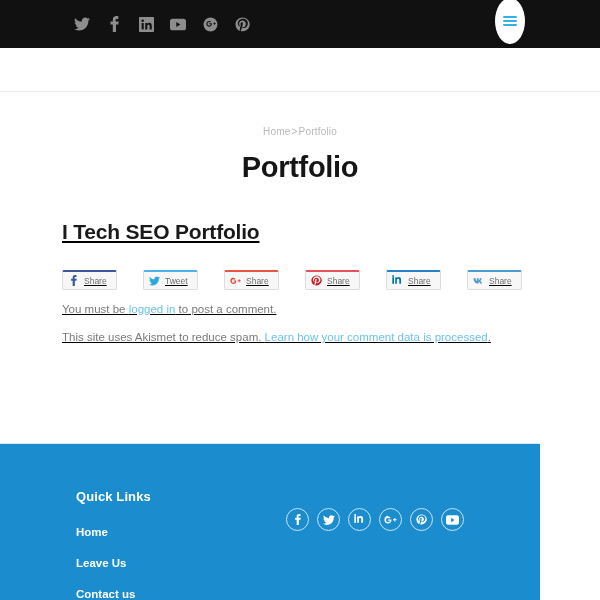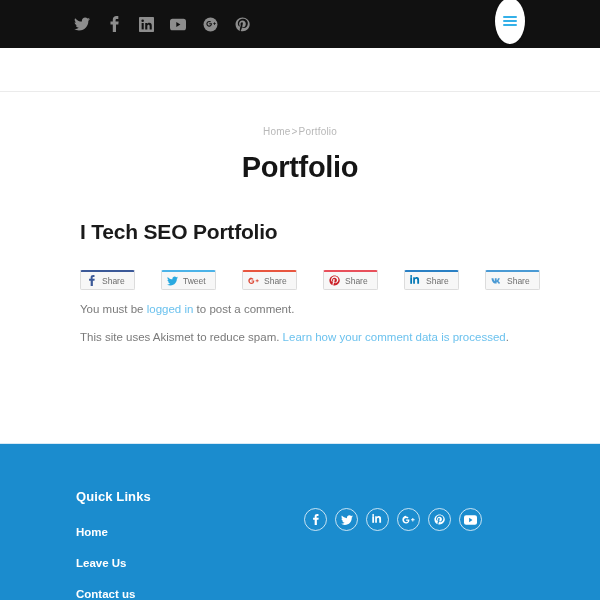--- a/index.html
+++ b/index.html
@@ -76,21 +76,21 @@
   .breadcrumb .crumb-sep { margin: 0 1px; }
   .page-title {
     margin-top: 14px;
     font-size: 29px;
     font-weight: 700;
     color: #151515;
     letter-spacing: -0.3px;
   }
 
   
-  .content { padding: 0 80px; }
+  .content { padding: 0 62px; text-decoration: underline; }
   .post-title {
     margin-top: 36px;
     font-size: 21px;
     font-weight: 700;
     color: #1a1a1a;
     letter-spacing: -0.2px;
   }
 
   
   .share-row {
@@ -136,21 +136,21 @@
     line-height: 1.5;
   }
   .reply-line.second { }
   .reply-link { color: #6cc2ee; text-decoration: none; cursor: pointer; }
 
   
   .footer {
     position: absolute;
     left: 0;
     top: 443px;
-    width: 600px;
+    width: 540px;
     height: 157px;
     background: #1b8cce;
     border-top: 1px solid #d7e9f5;
   }
   .footer-inner {
     display: flex;
     padding: 45px 76px 0 76px;
   }
   .fcol-links { width: 228px; }
   .fcol-follow { flex: 1; }

